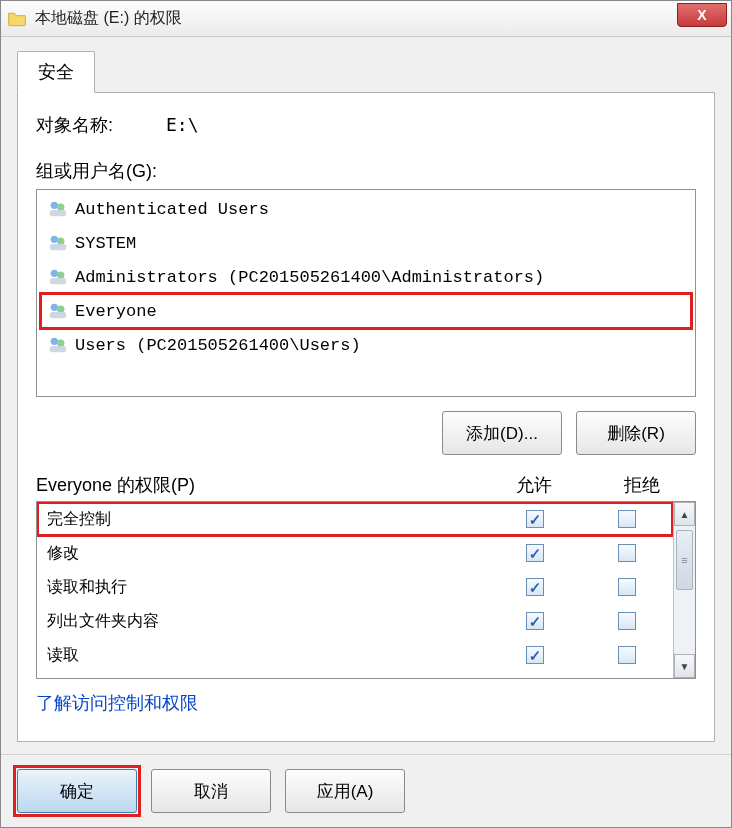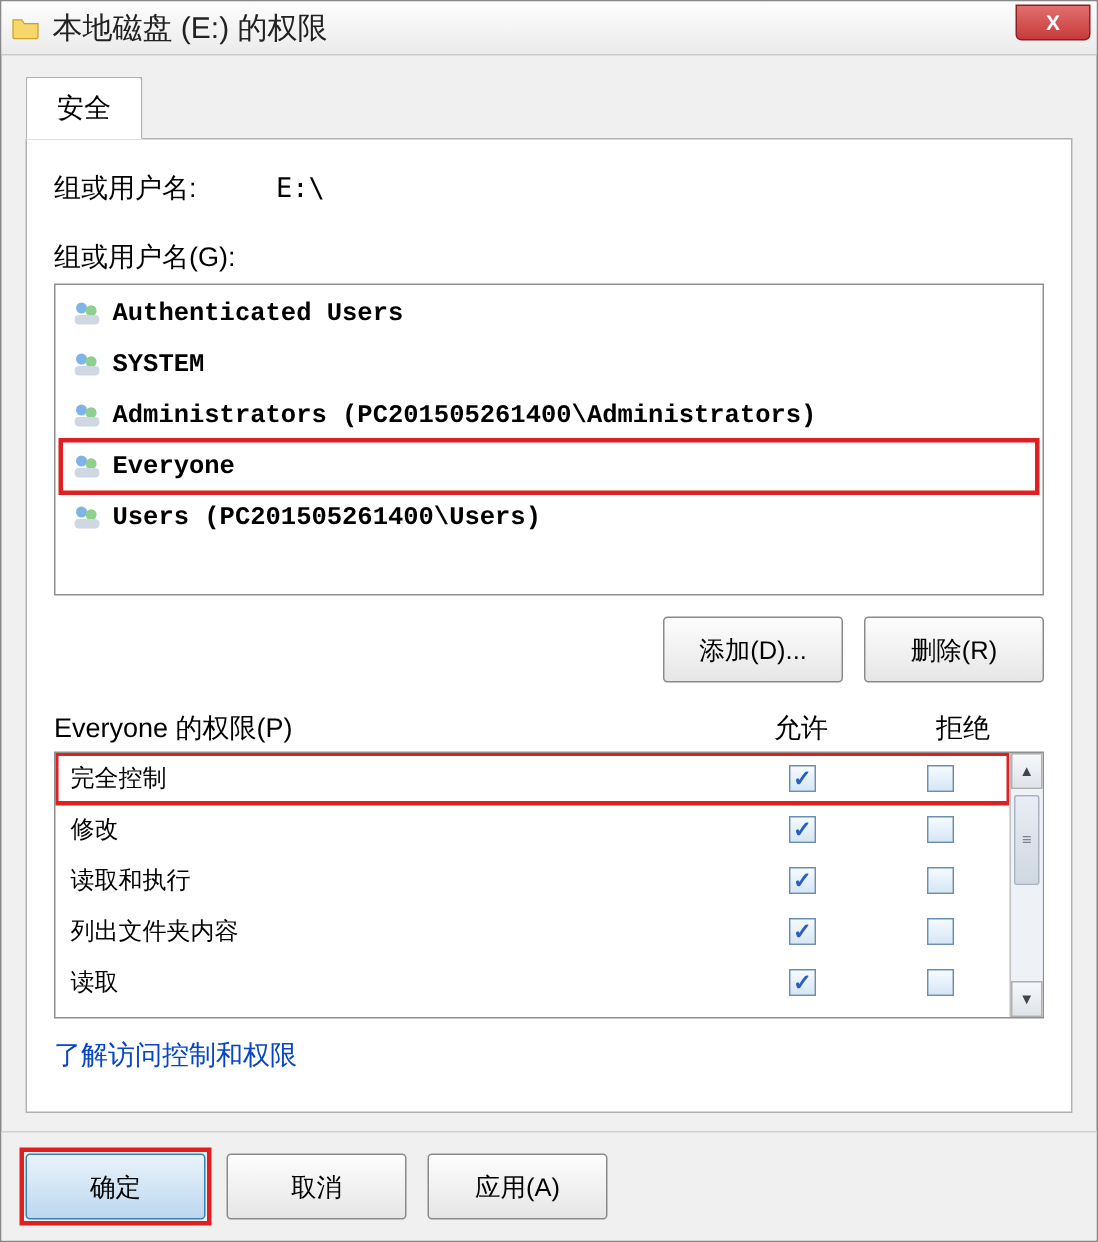--- a/index.html
+++ b/index.html
@@ -26,21 +26,21 @@
   align-items: center;
   padding: 0 6px;
   border-bottom: 1px solid #ccc;
   position: relative;
 }
 .folder-icon {
   width: 20px; height: 20px;
   margin-right: 8px;
 }
 .title-text {
-  font-size: 20px;
+  font-size: 16px;
   color: #222;
 }
 .close-btn {
   position: absolute;
   right: 4px;
   top: 2px;
   width: 50px;
   height: 24px;
   background: linear-gradient(to bottom, #e26f6f, #c83a3a);
   border: 1px solid #8a2020;
@@ -94,21 +94,20 @@
 .section-label {
   font-size: 18px;
   margin-bottom: 6px;
 }
 .listbox {
   border: 1px solid #909090;
   background: #fff;
   height: 208px;
   overflow: auto;
   padding: 2px 4px;
-  font-weight: bold;
 }
 .list-item {
   display: flex;
   align-items: center;
   height: 34px;
   padding-left: 6px;
   font-family: Consolas, "Courier New", monospace;
   font-size: 17px;
   cursor: pointer;
   white-space: nowrap;
@@ -253,21 +252,21 @@
     </div>
   </div>
 
   <div class="content">
     <div class="tabstrip">
       <div class="tab">安全</div>
     </div>
     <div class="tabpane">
 
       <div class="row-label">
-        <span>组或用户名:</span>
+        <span>对象名称:</span>
         <span class="val">E:\</span>
       </div>
 
       <div class="section-label">组或用户名(G):</div>
 
       <div class="listbox">
         <div class="list-item">
           <svg class="user-icon" viewBox="0 0 24 24">
               <circle cx="8" cy="8" r="4" fill="#7fb4e8"></circle>
               <circle cx="15" cy="10" r="4" fill="#8ed08e"></circle>

